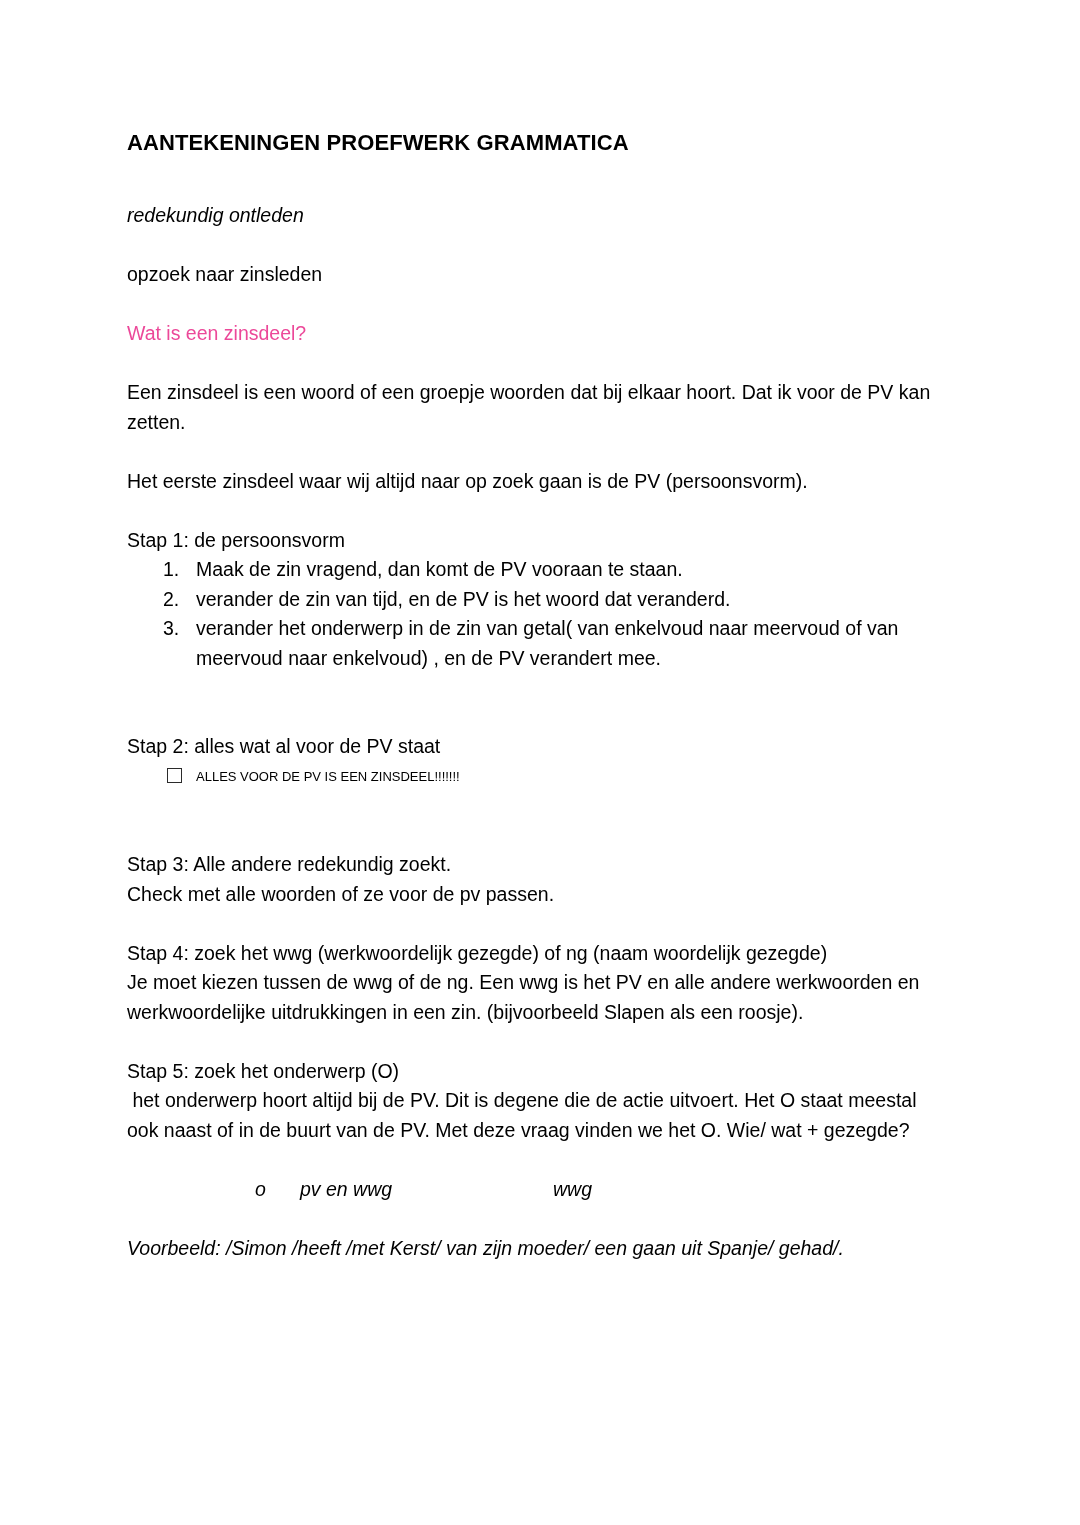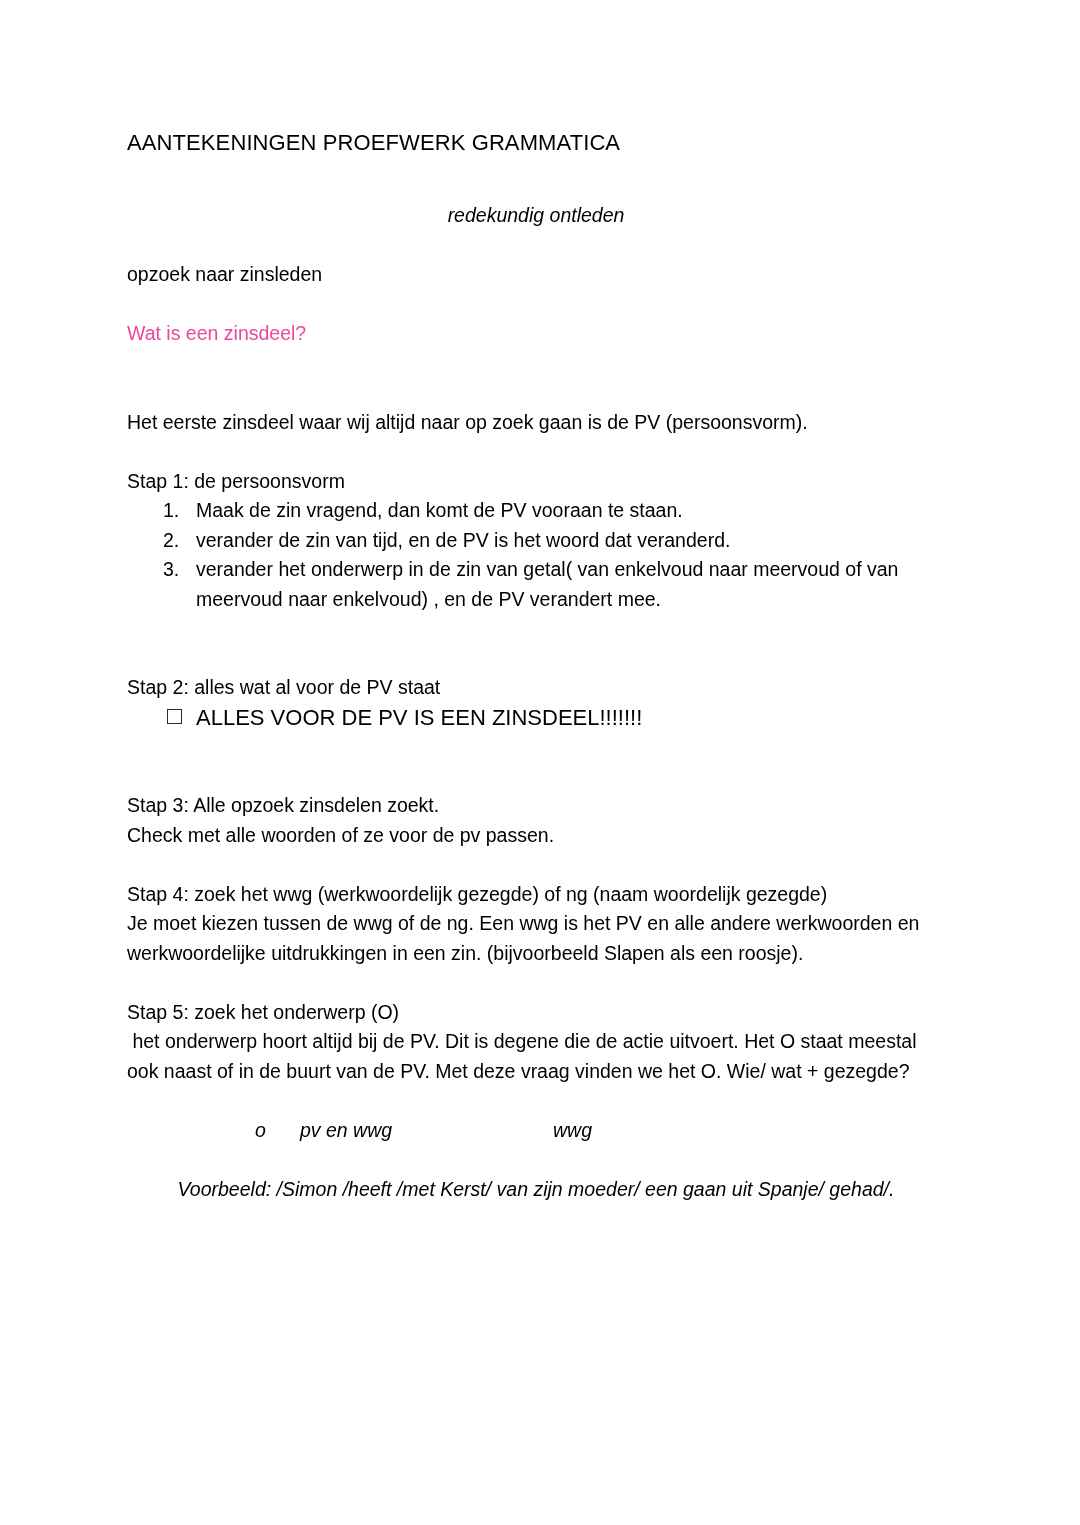--- a/index.html
+++ b/index.html
@@ -29,35 +29,34 @@
   .content {
     position: absolute;
     left: 127px;
     top: 128px;
     width: 818px;
   }
 
   
   .doc-title {
     font-size: 22px;
-    font-weight: normal;
+    font-weight: bold;
     line-height: 29px;
     margin: 0;
     letter-spacing: 0.1px;
   }
 
   .para {
     font-size: 19.5px;
     line-height: 29.5px;
     margin: 0;
   }
 
   .para.italic {
     font-style: italic;
-    text-align: center;
   }
 
   .heading-red {
     font-size: 19.5px;
     line-height: 29.5px;
     margin: 0;
     color: #ec4899;
   }
 
   .heading-blue {
@@ -90,21 +89,21 @@
     left: 36px;
     top: 0;
     width: 30px;
     text-align: left;
   }
 
   
   .checkbox-item {
     position: relative;
     padding-left: 69px;
-    font-size: 22px;
+    font-size: 13px;
     line-height: 29.5px;
   }
   .checkbox-item .box-glyph {
     position: absolute;
     left: 40px;
     top: 6px;
     width: 15px;
     height: 15px;
     border: 1.6px solid #2b2b2b;
     box-sizing: border-box;
@@ -145,20 +144,21 @@
     <div class="gap-29"></div>
 
     <p class="para">opzoek naar zinsleden</p>
 
     <div class="gap-29"></div>
 
     <p class="heading-red">Wat is een zinsdeel?</p>
 
     <div class="gap-29"></div>
 
+    <p class="para">Een zinsdeel is een woord of een groepje woorden dat bij elkaar hoort. Dat ik voor de PV kan zetten.</p>
 
     <div class="gap-29"></div>
 
     <p class="para">Het eerste zinsdeel waar wij altijd naar op zoek gaan is de PV (persoonsvorm).</p>
 
     <div class="gap-29"></div>
 
     <p class="heading-blue">Stap 1: de persoonsvorm</p>
 
 
@@ -181,21 +181,21 @@
 
     <p class="heading-blue">Stap 2: alles wat al voor de PV staat</p>
 
     <div class="checkbox-item">
       <span class="box-glyph"></span>
       <span>ALLES VOOR DE PV IS EEN ZINSDEEL!!!!!!!</span>
     </div>
 
     <div class="gap-59"></div>
 
-    <p class="heading-blue">Stap 3: Alle opzoek zinsdelen zoekt.</p>
+    <p class="heading-blue">Stap 3: Alle andere redekundig zoekt.</p>
 
     <p class="para">Check met alle woorden of ze voor de pv passen.</p>
 
     <div class="gap-29"></div>
 
     <p class="heading-blue">Stap 4: zoek het wwg (werkwoordelijk gezegde) of ng (naam woordelijk gezegde)</p>
 
     <p class="para">Je moet kiezen tussen de wwg of de ng. Een wwg is het PV en alle andere werkwoorden en werkwoordelijke uitdrukkingen in een zin. (bijvoorbeeld Slapen als een roosje).</p>
 
     <div class="gap-29"></div>

